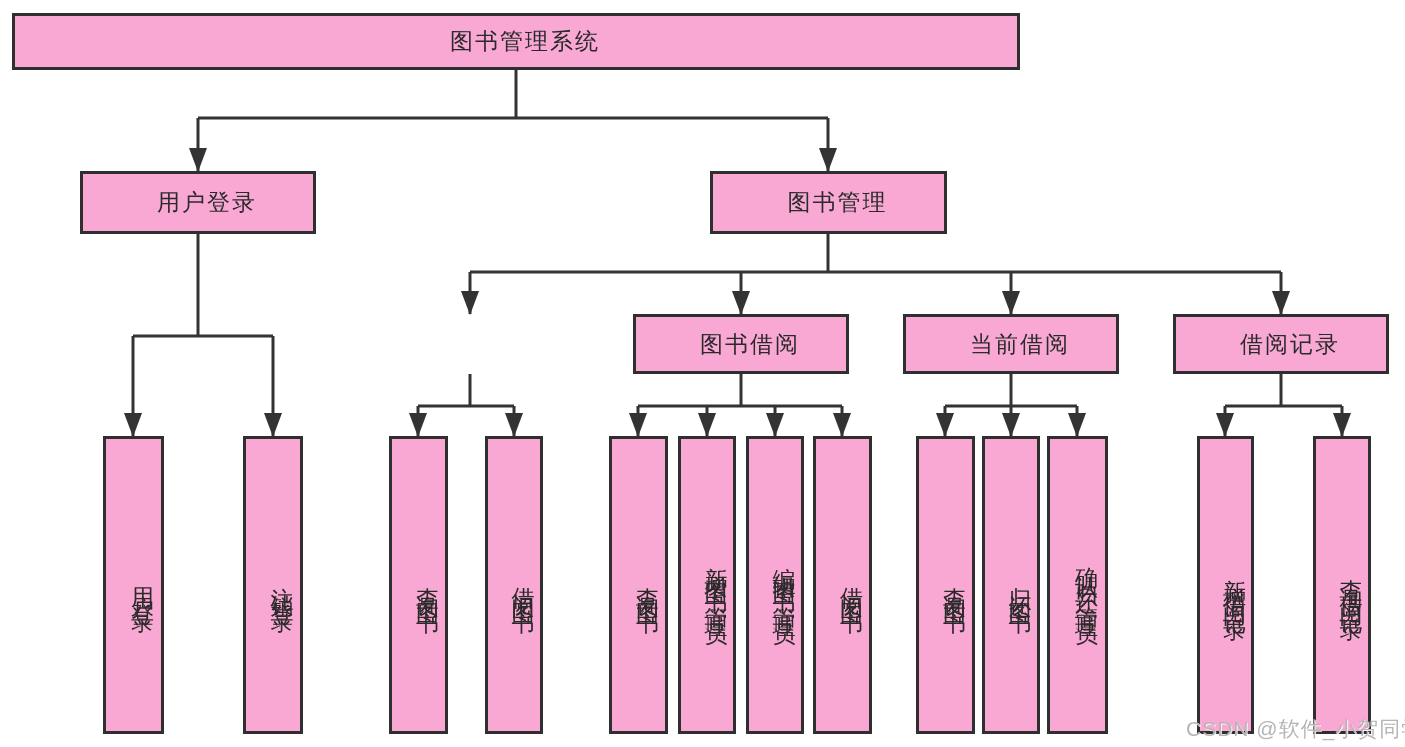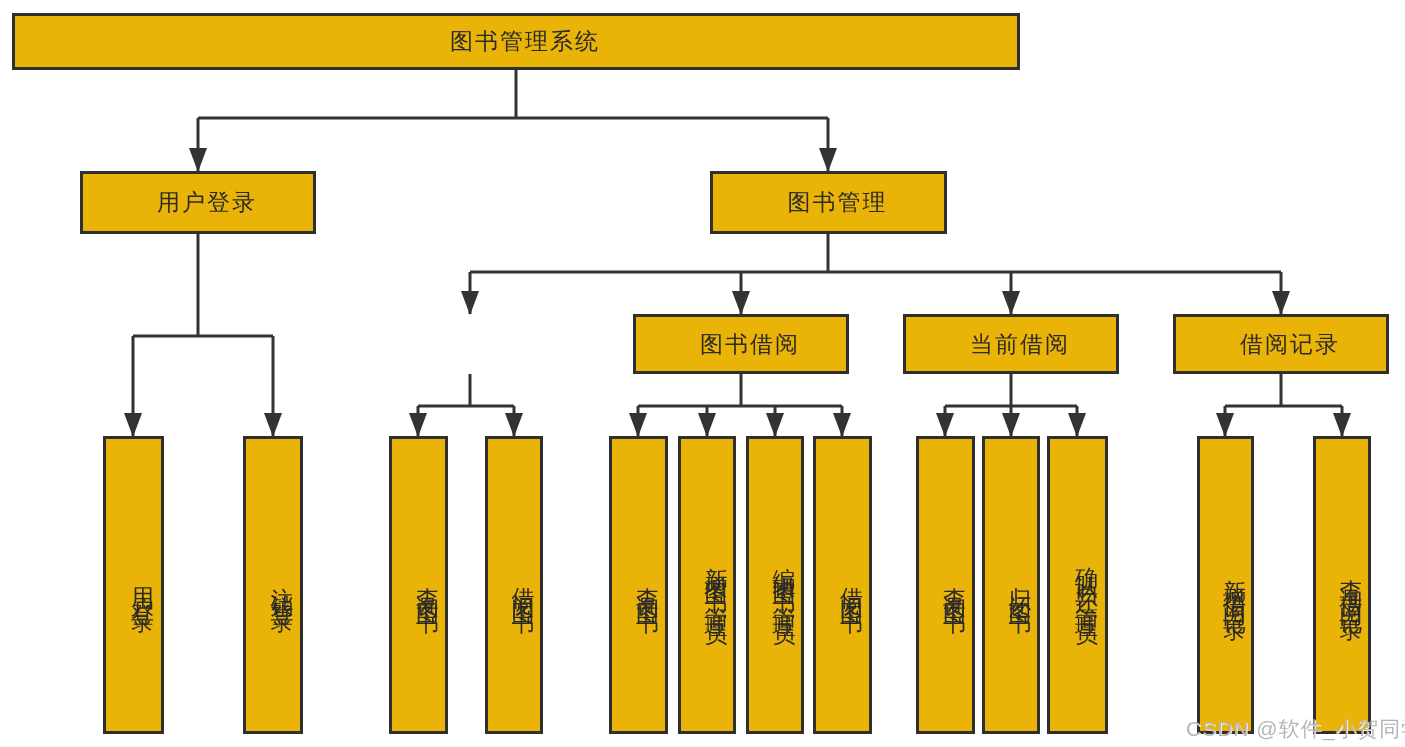--- a/index.html
+++ b/index.html
@@ -13,21 +13,21 @@
   }
   #wires {
     position: absolute;
     left: 0; top: 0;
     width: 1405px; height: 747px;
     z-index: 1;
   }
   .box {
     position: absolute;
     box-sizing: border-box;
-    background: #eab308;
+    background: #f9a8d4;
     border: 3px solid #2f2f2f;
     display: flex;
     align-items: center;
     justify-content: center;
     color: #2a2a2a;
     z-index: 2;
     padding-left: 18px;
   }
   .h-label {
     font-size: 23px;

